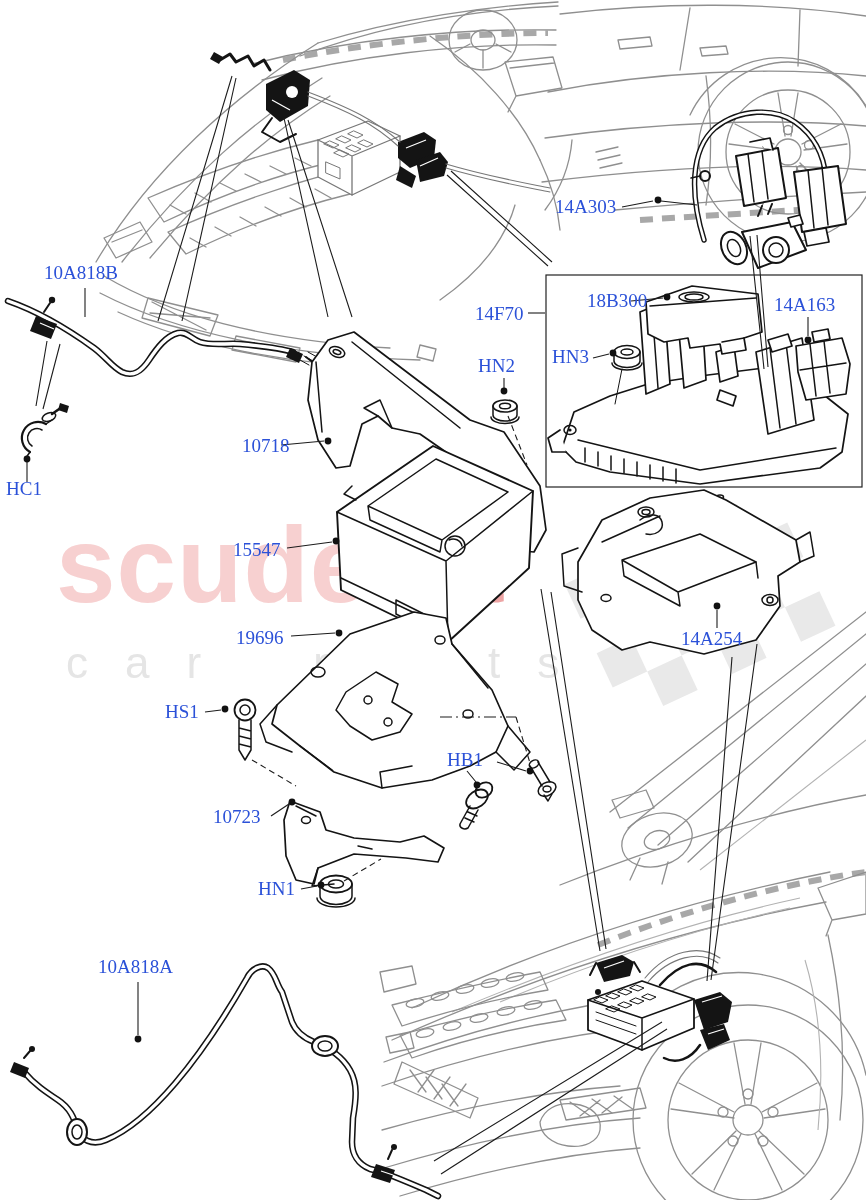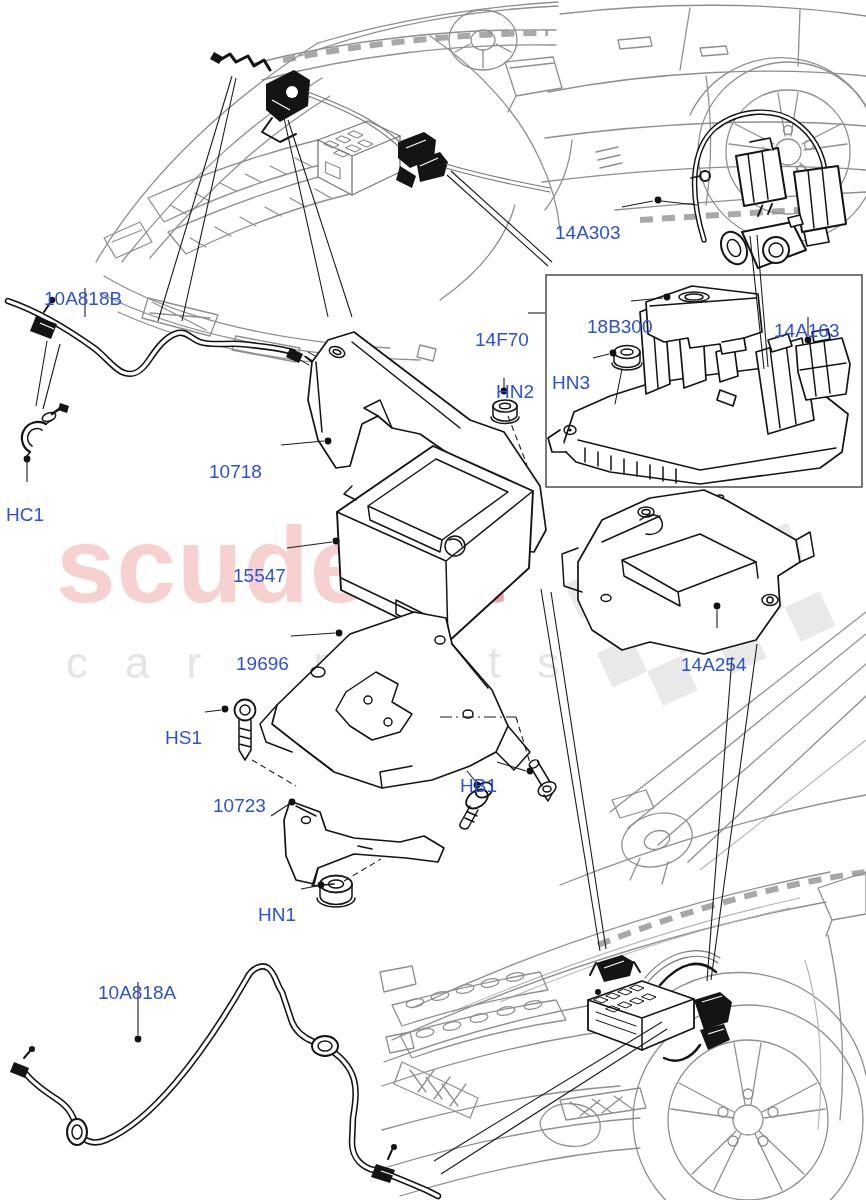--- a/index.html
+++ b/index.html
@@ -1,20 +1,20 @@
 <!DOCTYPE html>
 <html><head>
 <meta charset="utf-8">
 <style>
   html,body{margin:0;padding:0;background:#fff;}
   #stage{position:relative;width:866px;height:1200px;background:#fff;overflow:hidden;
          font-family:"Liberation Sans", sans-serif;}
   #artwork{position:absolute;left:0;top:0;}
   .part-label{position:absolute;font-size:19px;line-height:20px;color:#2b51d8;
-              font-family:Liberation Sans, sans-serif;white-space:nowrap;cursor:pointer;margin-top:26px;}
+              font-family:Liberation Serif, serif;white-space:nowrap;cursor:pointer;}
   
   #wm-brand{position:absolute;left:56px;top:512px;font-size:107px;font-weight:bold;
             letter-spacing:1px;line-height:1;z-index:0;user-select:none;}
   #wm-brand .wm1{color:#f7d0d0;}
   #wm-brand .wm2{color:#eda4a4;}
   #wm-tagline{position:absolute;left:66px;top:641px;font-size:44px;color:#e5e5e5;
               letter-spacing:37px;word-spacing:26px;line-height:1;z-index:0;user-select:none;}
   
   .c{stroke:#8f8f8f;stroke-width:1.3;fill:none;stroke-linecap:round;stroke-linejoin:round;}
   .cl{stroke:#b2b2b2;stroke-width:1.1;fill:none;}
@@ -422,28 +422,28 @@
       <circle class="dot" cx="667" cy="297" r="3.4"></circle>
       <circle class="dot" cx="808" cy="340" r="3.4"></circle>
       <circle class="dot" cx="613" cy="353" r="3.4"></circle>
       <circle class="dot" cx="717" cy="606" r="3.4"></circle>
       <circle class="dot" cx="138" cy="1039" r="3.4"></circle>
     </g>
   </svg>
 
   <div class="part-label" style="left:44px;top:263px;">10A818B</div>
   <div class="part-label" style="left:6px;top:479px;">HC1</div>
-  <div class="part-label" style="left:209px;top:436px;">10718</div>
+  <div class="part-label" style="left:242px;top:436px;">10718</div>
   <div class="part-label" style="left:233px;top:540px;">15547</div>
   <div class="part-label" style="left:236px;top:628px;">19696</div>
   <div class="part-label" style="left:165px;top:702px;">HS1</div>
-  <div class="part-label" style="left:213px;top:770px;">10723</div>
+  <div class="part-label" style="left:213px;top:807px;">10723</div>
   <div class="part-label" style="left:258px;top:879px;">HN1</div>
   <div class="part-label" style="left:98px;top:957px;">10A818A</div>
-  <div class="part-label" style="left:460px;top:750px;">HB1</div>
-  <div class="part-label" style="left:496px;top:356px;text-align:center;">HN2</div>
+  <div class="part-label" style="left:447px;top:750px;">HB1</div>
+  <div class="part-label" style="left:478px;top:356px;text-align:center;">HN2</div>
   <div class="part-label" style="left:555px;top:197px;">14A303</div>
   <div class="part-label" style="left:475px;top:304px;">14F70</div>
   <div class="part-label" style="left:587px;top:291px;">18B300</div>
   <div class="part-label" style="left:774px;top:295px;">14A163</div>
   <div class="part-label" style="left:552px;top:347px;">HN3</div>
   <div class="part-label" style="left:681px;top:629px;">14A254</div>
 </div>
 
 </body></html>

